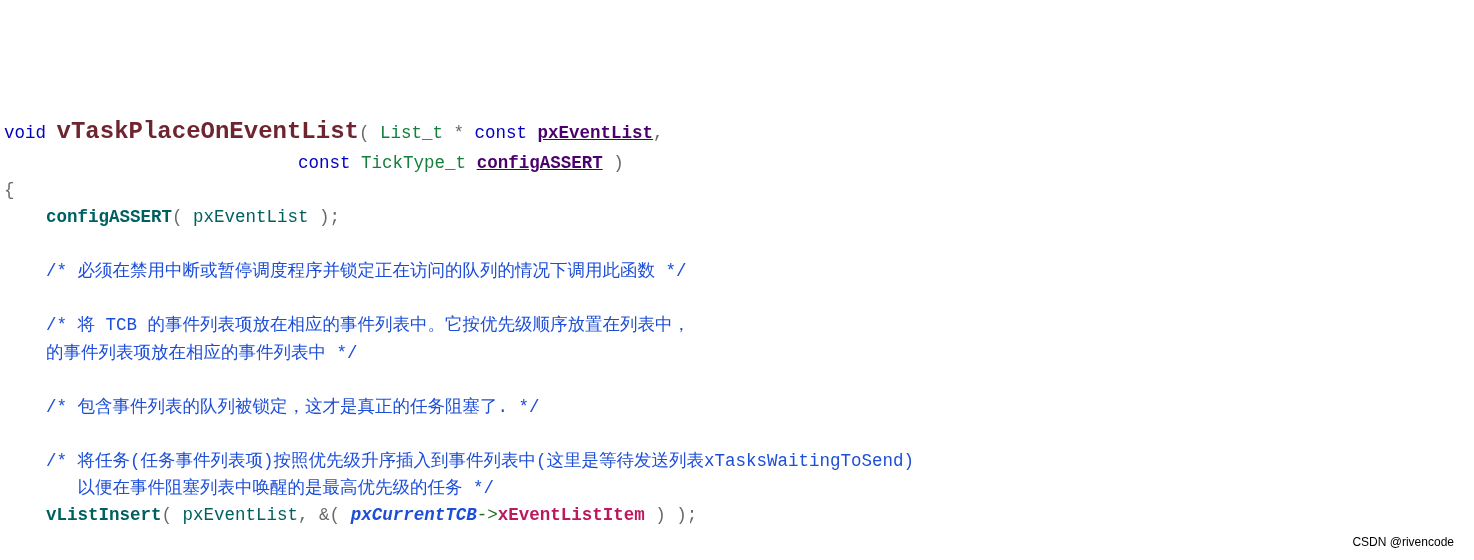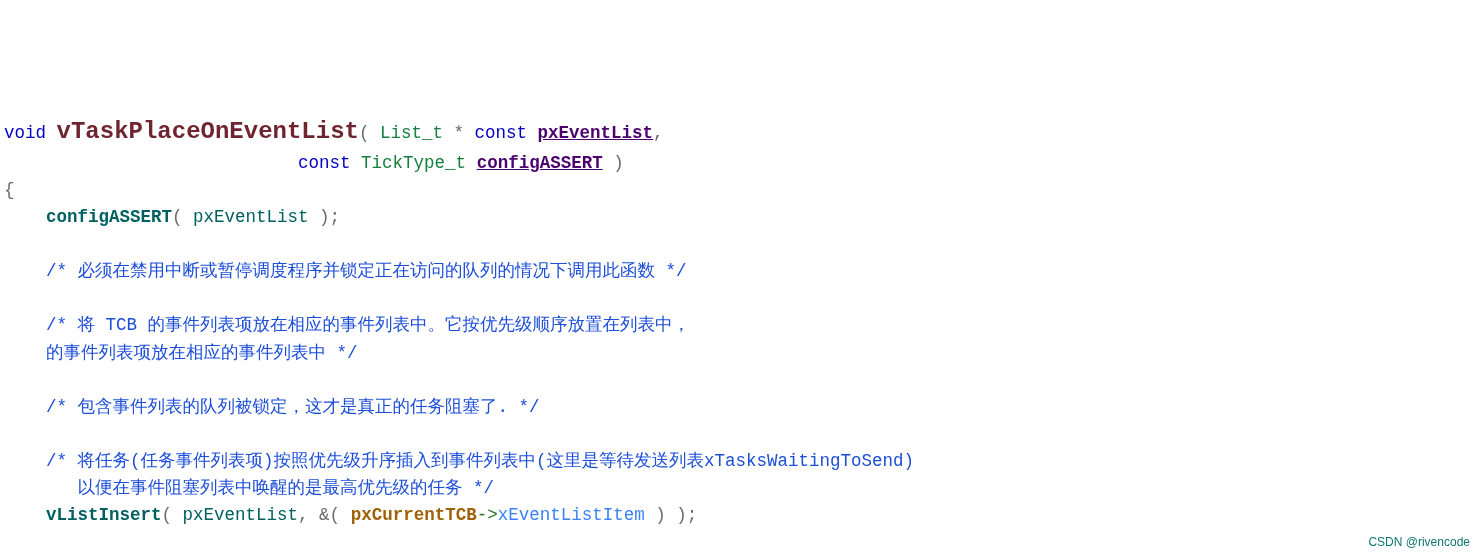--- a/index.html
+++ b/index.html
@@ -12,26 +12,26 @@
     white-space: pre;
     color: #333;
   }
   .kw     { color: #0000c0; margin-top: 30px; }                    
   .type   { color: #15803d; text-align: center; }                    
   .fn     { color: #6f2530; font-weight: bold; } 
   .fn-big { font-size: 24px; }
   .call   { color: #006060; font-weight: bold; } 
   .ident  { color: #006060; }                    
   .param  { color: #4b006e; font-weight: bold; text-decoration: underline; } 
-  .itparam{ color: #a16207; font-weight: bold; }         
-  .member { color: #3b82f6; }                    
+  .itparam{ color: #1d4ed8; font-weight: bold; font-style: italic; }         
+  .member { color: #be185d; font-weight: bold; }                    
   .punct  { color: #6a6a6a; }
   .arrow  { color: #1f6f1f; }
   .cmt    { color: #1d4ed8; }
-  .wm     { position: fixed; right: 4px; bottom: 8px; color: #0f766e; font-family: Arial, sans-serif; font-size: 12px; white-space: nowrap; }
+  .wm     { position: fixed; right: 20px; bottom: 8px; color: #000000; font-family: Arial, sans-serif; font-size: 12px; white-space: nowrap; }
 </style>
 </head>
 <body>
 
 
 
 <div><span class="kw">void</span> <span class="fn fn-big">vTaskPlaceOnEventList</span><span class="punct">(</span> <span class="type">List_t</span><span class="punct"> * </span><span class="kw">const</span> <span class="param">pxEventList</span><span class="punct">,</span>
                             <span class="kw">const</span> <span class="type">TickType_t</span> <span class="param">configASSERT</span><span class="punct"> )</span>
 <span class="punct">{</span>
     <span class="call">configASSERT</span><span class="punct">( </span><span class="ident">pxEventList</span><span class="punct"> );</span>

